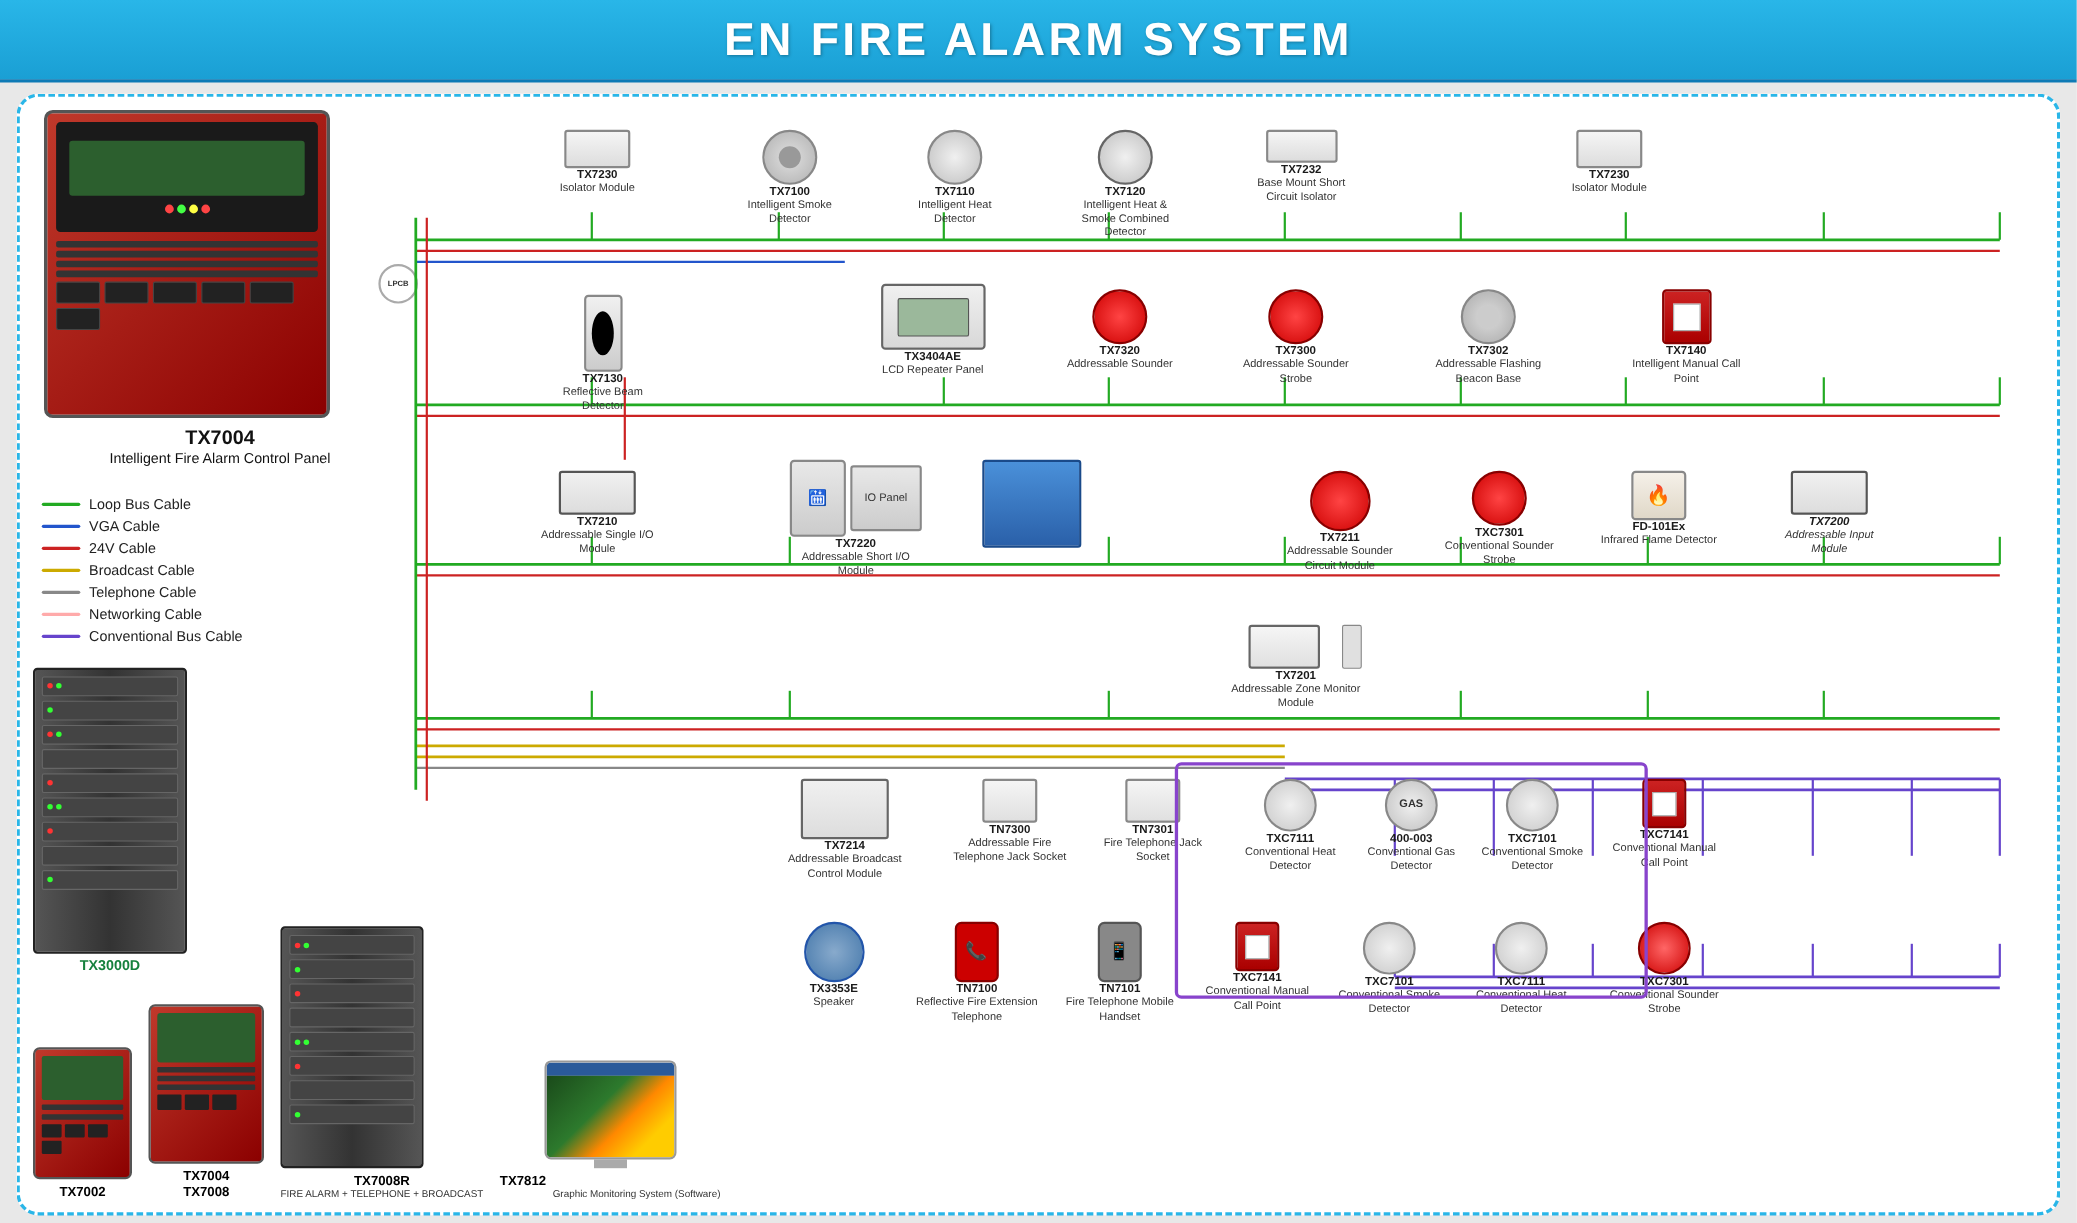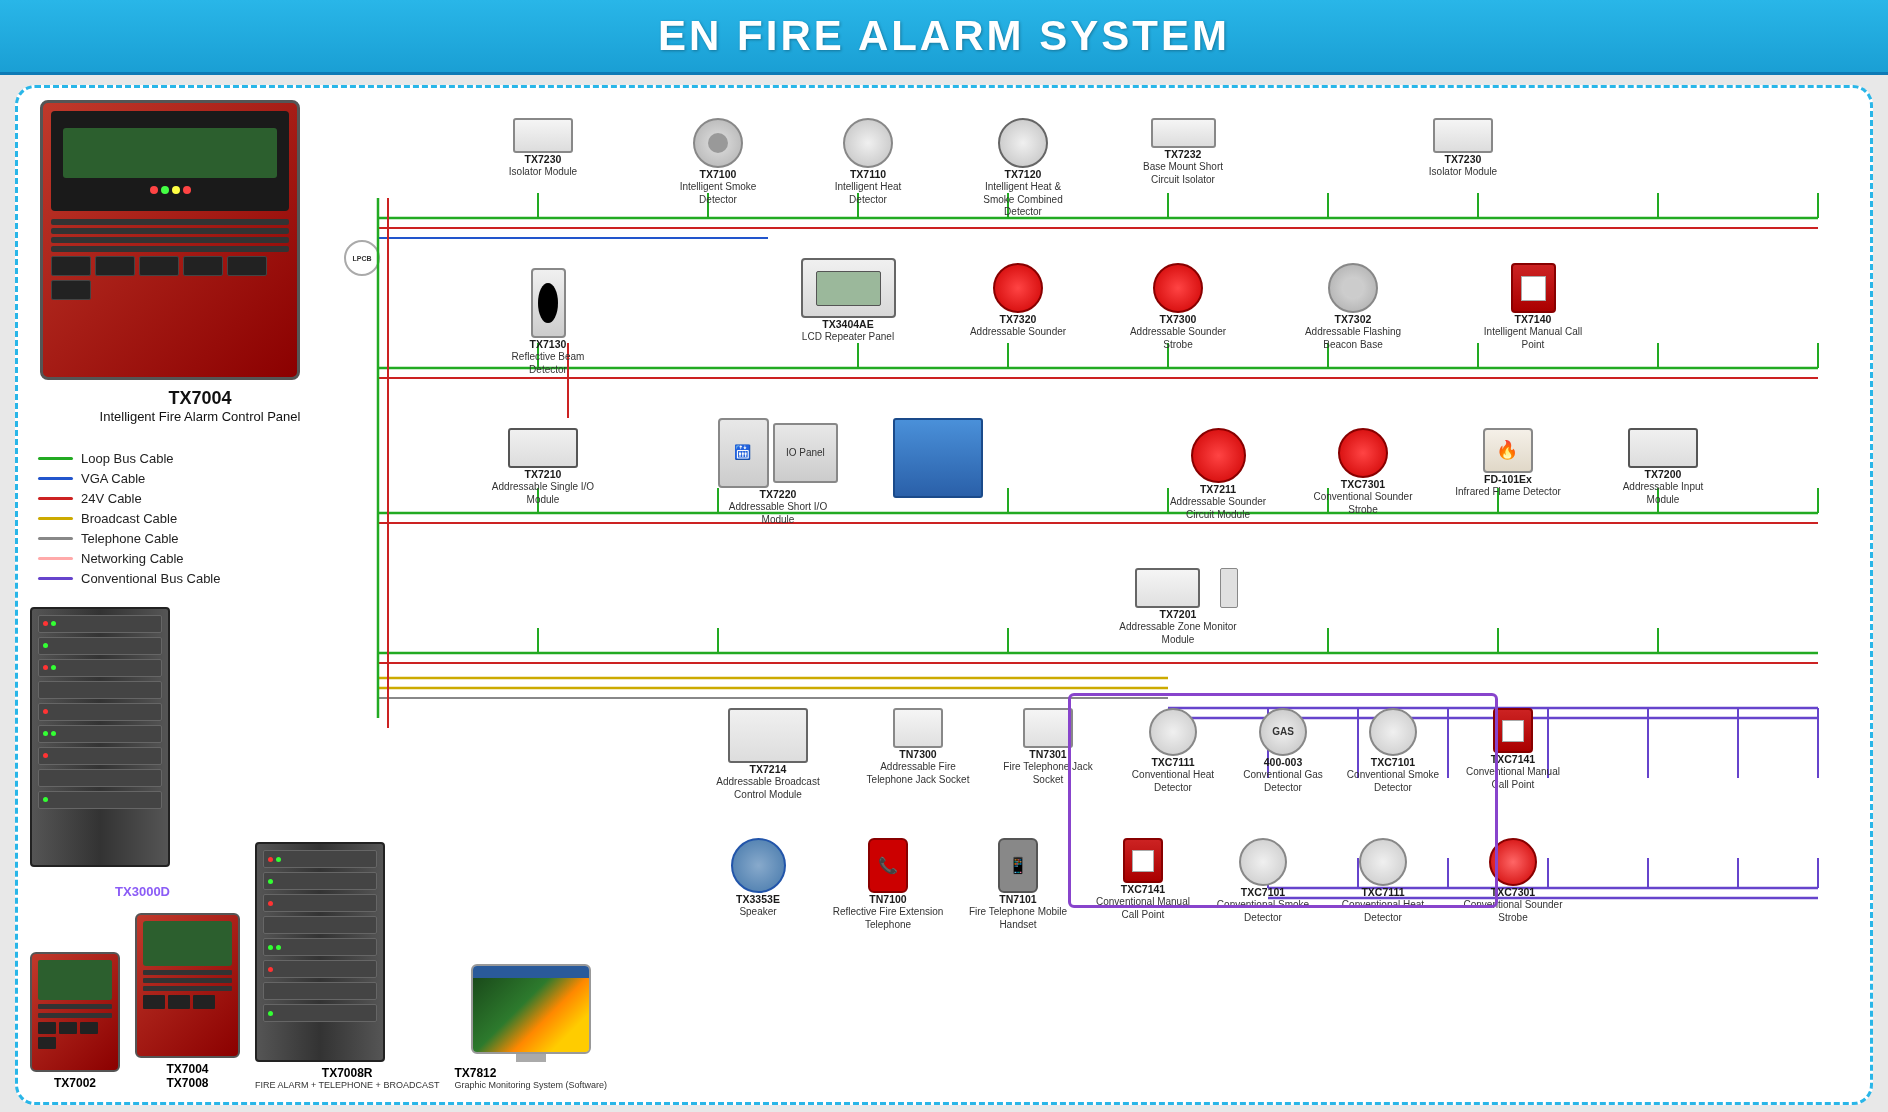--- a/index.html
+++ b/index.html
@@ -435,25 +435,25 @@
     .zone-module {
       width: 65px; height: 40px;
       background: linear-gradient(to bottom, #f5f5f5, #e0e0e0);
       border: 2px solid #666;
       border-radius: 3px;
       margin: 0 auto;
     }
 
     
     .tx3000d-label {
-      text-align: right;
+      text-align: center;
       font-size: 13px;
       font-weight: 700;
-      color: #8b5cf6;
-      margin-top: 17px;
+      color: #15803d;
+      margin-top: 3px;
     }
 
     
     .software-img {
       width: 110px; height: 85px;
       background: linear-gradient(to bottom, #ddd, #bbb);
       border: 2px solid #999;
       border-radius: 6px;
       margin: 0 auto;
       overflow: hidden;
@@ -791,21 +791,21 @@
       <div class="device-label">TXC7301</div>
       <div class="device-desc">Conventional Sounder Strobe</div>
     </div>
 
     <div class="device" style="left:1080px;top:330px;width:120px;">
       <div class="flame-detector device-img">🔥</div>
       <div class="device-label">FD-101Ex</div>
       <div class="device-desc">Infrared Flame Detector</div>
     </div>
 
-    <div class="device" style="left:1240px;top:330px;width:110px;">
+    <div class="device" style="left:1240px;top:330px;width:110px;font-style:italic;">
       <div class="io-module device-img"></div>
       <div class="device-label">TX7200</div>
       <div class="device-desc">Addressable Input Module</div>
     </div>
 
     <div class="device" style="left:750px;top:470px;width:120px;">
       <div style="display:flex;gap:4px;align-items:center;justify-content:center;">
         <div class="zone-module"></div>
         <div style="width:18px;height:40px;background:#e0e0e0;border:1px solid #888;border-radius:2px;"></div>
       </div>
@@ -968,18 +968,18 @@
       <div style="font-size:9px;color:#333;">FIRE ALARM + TELEPHONE + BROADCAST</div>
     </div>
 
     <div style="text-align:left;">
       <div class="software-img" style="width:120px;height:90px;">
         <div class="sw-titlebar"></div>
         <div class="sw-content"></div>
       </div>
       <div class="sw-stand"></div>
       <div style="font-weight:700;font-size:12px;margin-top:4px;">TX7812</div>
-      <div style="font-size:9px;color:#333;">Graphic Monitoring System (Software)</div>
+      <div style="font-size:9px;color:#333;margin-left:48px;">Graphic Monitoring System (Software)</div>
     </div>
 
   </div>
 
 </div>
 
 </body></html>

